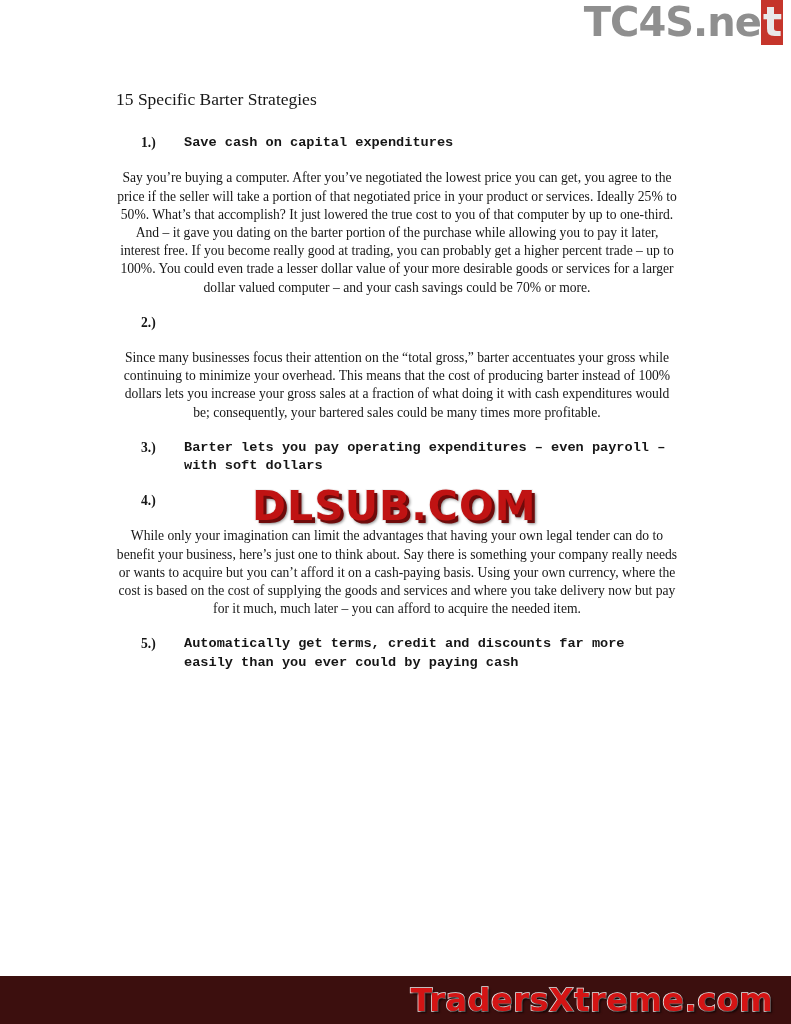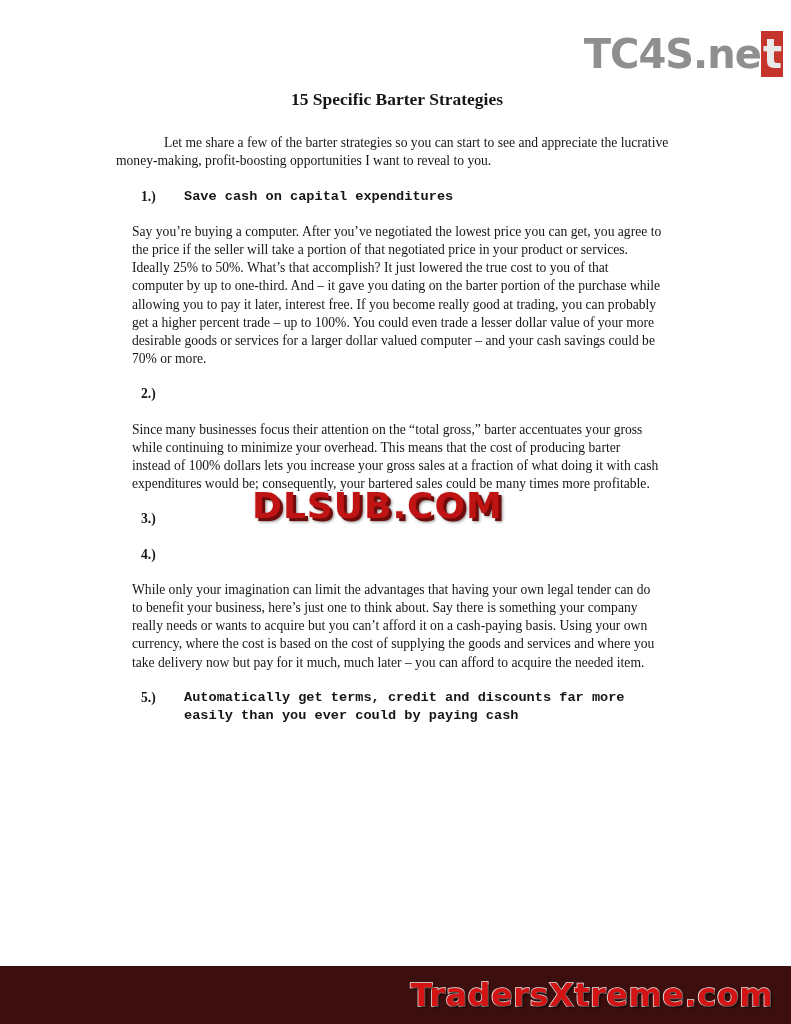--- a/index.html
+++ b/index.html
@@ -17,86 +17,84 @@
     position: absolute;
     top: 0px;
     right: 8px;
     font-family: "DejaVu Sans", sans-serif;
     font-weight: bold;
     font-size: 40px;
     line-height: 44px;
     letter-spacing: -1px;
     color: #8f8f8f;
     white-space: nowrap;
-    margin-top: 32px;
   }
   .wm-top .last-char {
     background: #c5352b;
     color: #e9e9e9;
     padding: 0 2px;
   }
 
   
   .doc {
     position: absolute;
     left: 116px;
     top: 90px;
     width: 562px;
     font-size: 13.6px;
     line-height: 18.2px;
     color: #161616;
     text-align: left;
   }
   .doc-title {
-    text-align: center;
-    font-weight: bold;
+    font-weight: normal;
     font-size: 17.5px;
     margin: 0 0 26px 0;
   }
   .intro {
     text-indent: 48px;
     margin: 0 0 17px 0;
   }
   .sec-heading {
     display: flex;
     font-weight: bold;
     margin: 17px 0;
   }
   .sec-heading .num {
     width: 43px;
     margin-left: 25px;
     flex: none;
   }
   .sec-heading .htext { flex: 1; font-family: Liberation Mono, monospace; }
-  .sec-body { margin: 17px 16px; }
+  .sec-body { margin: 17px 0; text-align: center; }
 
   
   .wm-mid {
     position: absolute;
     left: 252px;
     top: 484px;
     font-family: "DejaVu Sans", sans-serif;
     font-weight: bold;
-    font-size: 36px;
+    font-size: 41px;
     line-height: 44px;
     letter-spacing: 1px;
     color: #c01313;
     -webkit-text-stroke: 2px #f2f2f2;
     paint-order: stroke fill;
     text-shadow: 3px 3px 0 #6e0b0b, 4px 4px 3px rgba(0,0,0,0.45);
     white-space: nowrap;
   }
 
   
   .wm-bottom-bar {
     position: absolute;
     left: 0;
     bottom: 0;
     width: 791px;
-    height: 58px;
+    height: 48px;
     background: #3c0f0e;
     display: flex;
     align-items: center;
     justify-content: flex-end;
     padding-right: 18px;
     box-sizing: border-box;
   }
   .wm-bottom-text {
     font-family: "DejaVu Sans", sans-serif;
     font-weight: bold;
@@ -113,35 +111,35 @@
 <body>
 
 <div class="wm-top">
   <span>TC4S.ne</span><span class="last-char">t</span>
 </div>
 
 <div class="doc">
 
   <h1 class="doc-title">15 Specific Barter Strategies</h1>
 
-  <p class="intro">Let me share a few of the barter strategies so you can start to see and appreciate the lucrative money-making, profit-boosting opportunities I want to reveal to you.</p>
 
   <div class="sec-heading">
     <span class="num">1.)</span>
     <span class="htext">Save cash on capital expenditures</span>
   </div>
   <p class="sec-body">Say you’re buying a computer.  After you’ve negotiated the lowest price you can get, you agree to the price if the seller will take a portion of that negotiated price in your product or services.  Ideally 25% to 50%.  What’s that accomplish?  It just lowered the true cost to you of that computer by up to one-third.  And – it gave you dating on the barter portion of the purchase while allowing you to pay it later, interest free.  If you become really good at trading, you can probably get a higher percent trade – up to 100%.  You could even trade a lesser dollar value of your more desirable goods or services for a larger dollar valued computer – and your cash savings could be 70% or more.</p>
 
   <div class="sec-heading">
     <span class="num">2.)</span>
   </div>
   <p class="sec-body">Since many businesses focus their attention on the “total gross,” barter accentuates your gross while continuing to minimize your overhead.  This means that the cost of producing barter instead of 100% dollars lets you increase your gross sales at a fraction of what doing it with cash expenditures would be; consequently, your bartered sales could be many times more profitable.</p>
 
   <div class="sec-heading">
     <span class="num">3.)</span>
+    <span class="htext">Barter lets you pay operating expenditures – even payroll – with soft dollars</span>
   </div>
 
   <div class="sec-heading">
     <span class="num">4.)</span>
   </div>
   <p class="sec-body">While only your imagination can limit the advantages that having your own legal tender can do to benefit your business, here’s just one to think about.  Say there is something your company really needs or wants to acquire but you can’t afford it on a cash-paying basis.  Using your own currency, where the cost is based on the cost of supplying the goods and services and where you take delivery now but pay for it much, much later – you can afford to acquire the needed item.</p>
 
   <div class="sec-heading">
     <span class="num">5.)</span>
     <span class="htext">Automatically get terms, credit and discounts far more easily than you ever could by paying cash</span>

